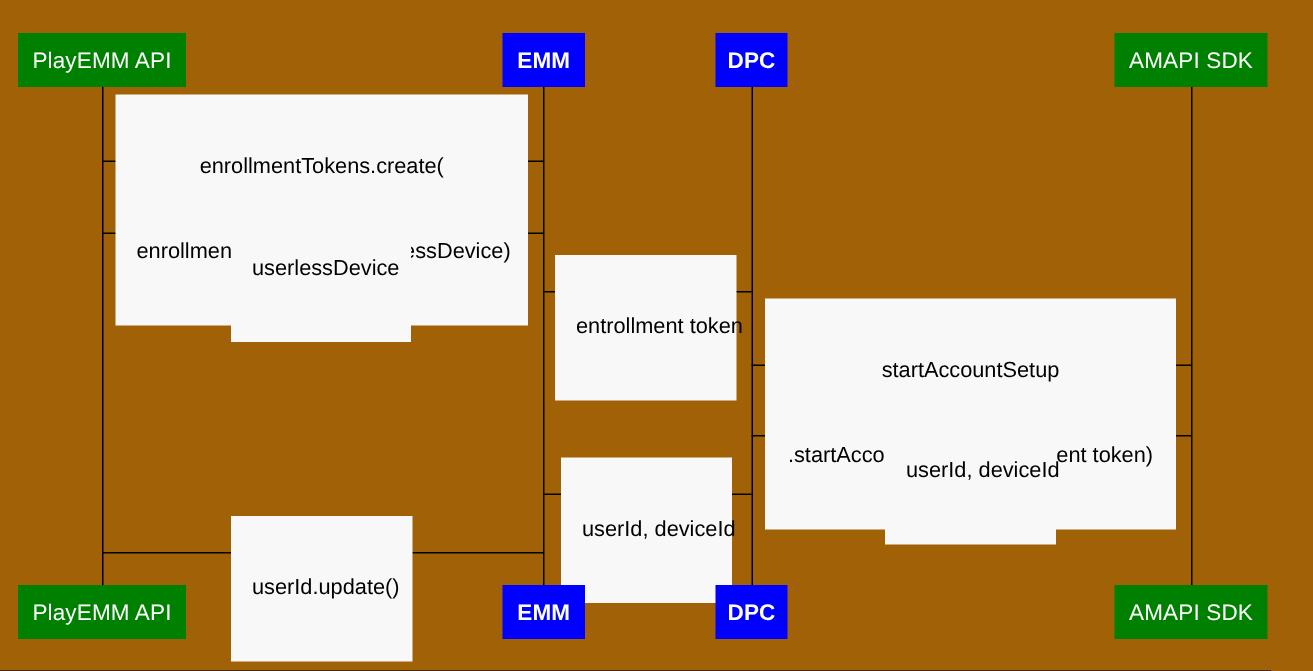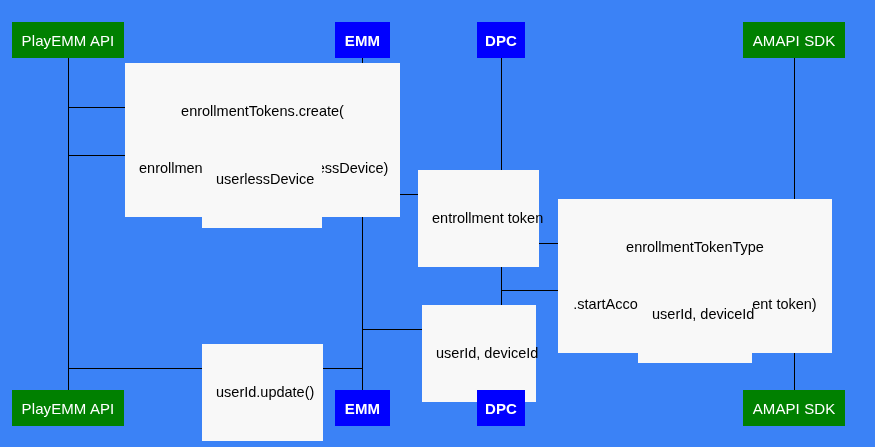--- a/index.html
+++ b/index.html
@@ -8,21 +8,21 @@
     padding: 0;
     background: #000000;
   }
   body {
     font-family: "Liberation Sans", sans-serif;
   }
   #diagram {
     position: relative;
     width: 875px;
     height: 447px;
-    background: #3b82f6;
+    background: #a16207;
     overflow: hidden;
   }
   
   .lifeline {
     position: absolute;
     width: 1px;
     background: #000000;
     top: 58px;
     height: 332px;
   }
@@ -47,21 +47,20 @@
   .msg {
     position: absolute;
     background: #f8f8f8;
     color: #000000;
     font-size: 14.5px;
     line-height: 19px;
     text-align: center;
     padding: 1px 14px;
     box-sizing: border-box;
     white-space: pre;
-    margin-left: 48px;
   }
   .msg .l { display: block; }
 
   
   .arrow {
     position: absolute;
     height: 1px;
     background: #000000;
   }
 </style>
@@ -103,21 +102,21 @@
 
   <div class="msg" style="left:154px; top:131px; width:120px;">
     <span class="l">userlessDevice</span>
   </div>
 
   <div class="msg" style="left:370px; top:170px; width:121px;">
     <span class="l">entrollment token</span>
   </div>
 
   <div class="msg" style="left:510px; top:199px; width:274px;">
-    <span class="l">enrollmentTokenType</span>
+    <span class="l">startAccountSetup</span>
     <span class="l">.startAccountSetup(entrollment token)</span>
   </div>
 
   <div class="msg" style="left:590px; top:266px; width:114px;">
     <span class="l">userId, deviceId</span>
   </div>
 
   <div class="msg" style="left:374px; top:305px; width:114px;">
     <span class="l">userId, deviceId</span>
   </div>

